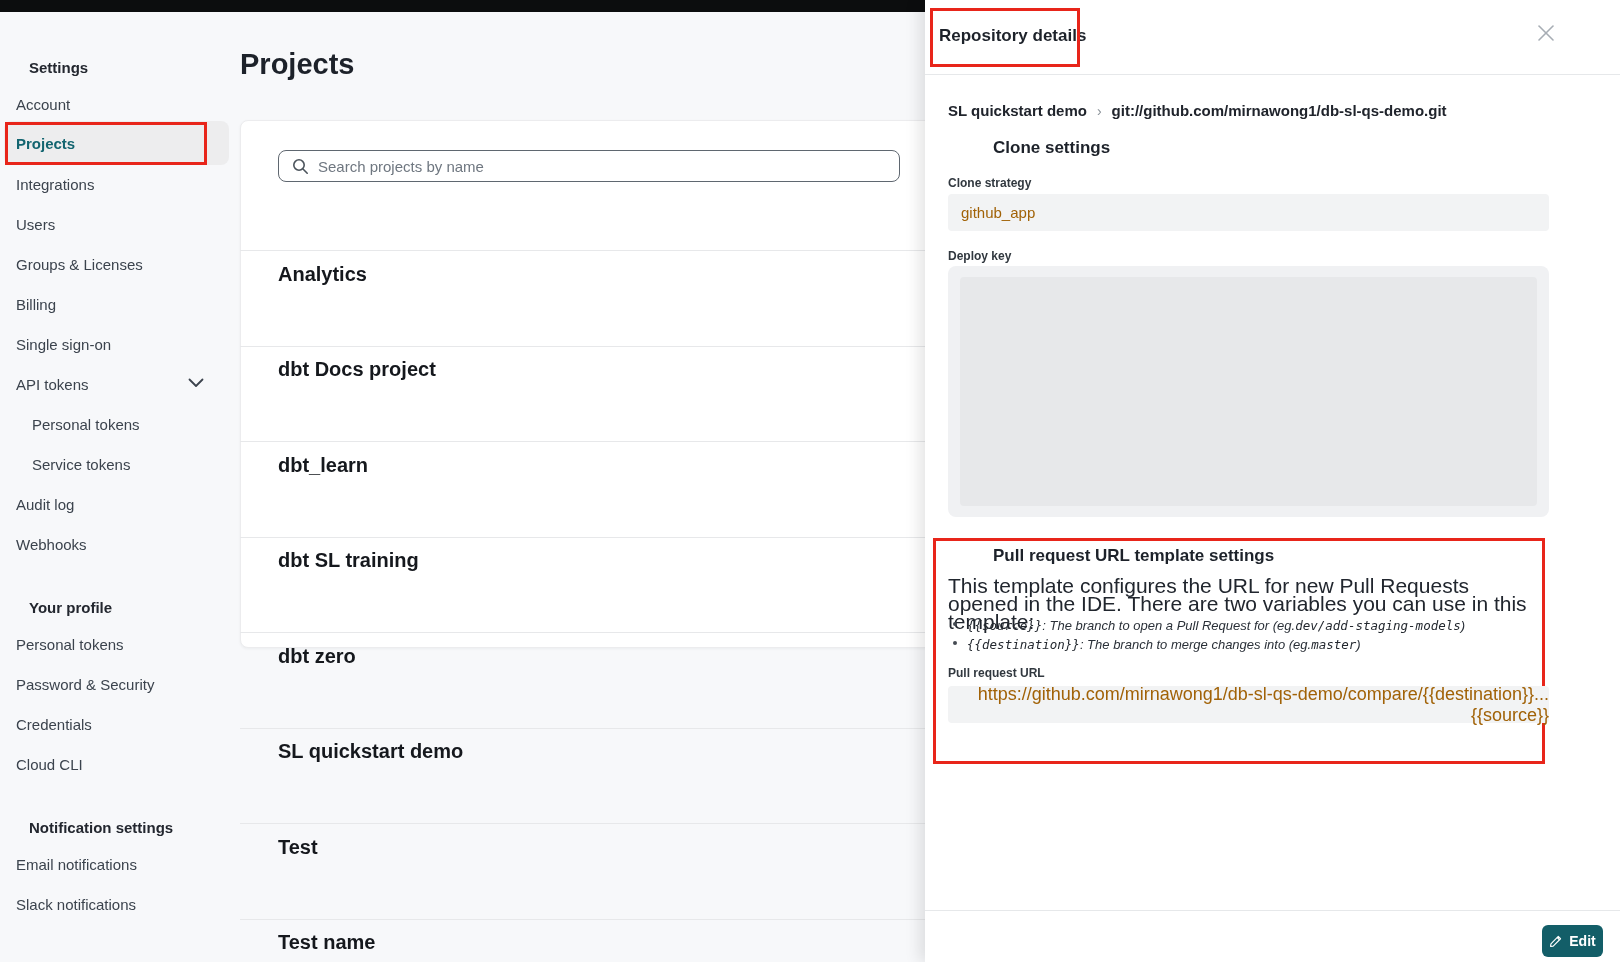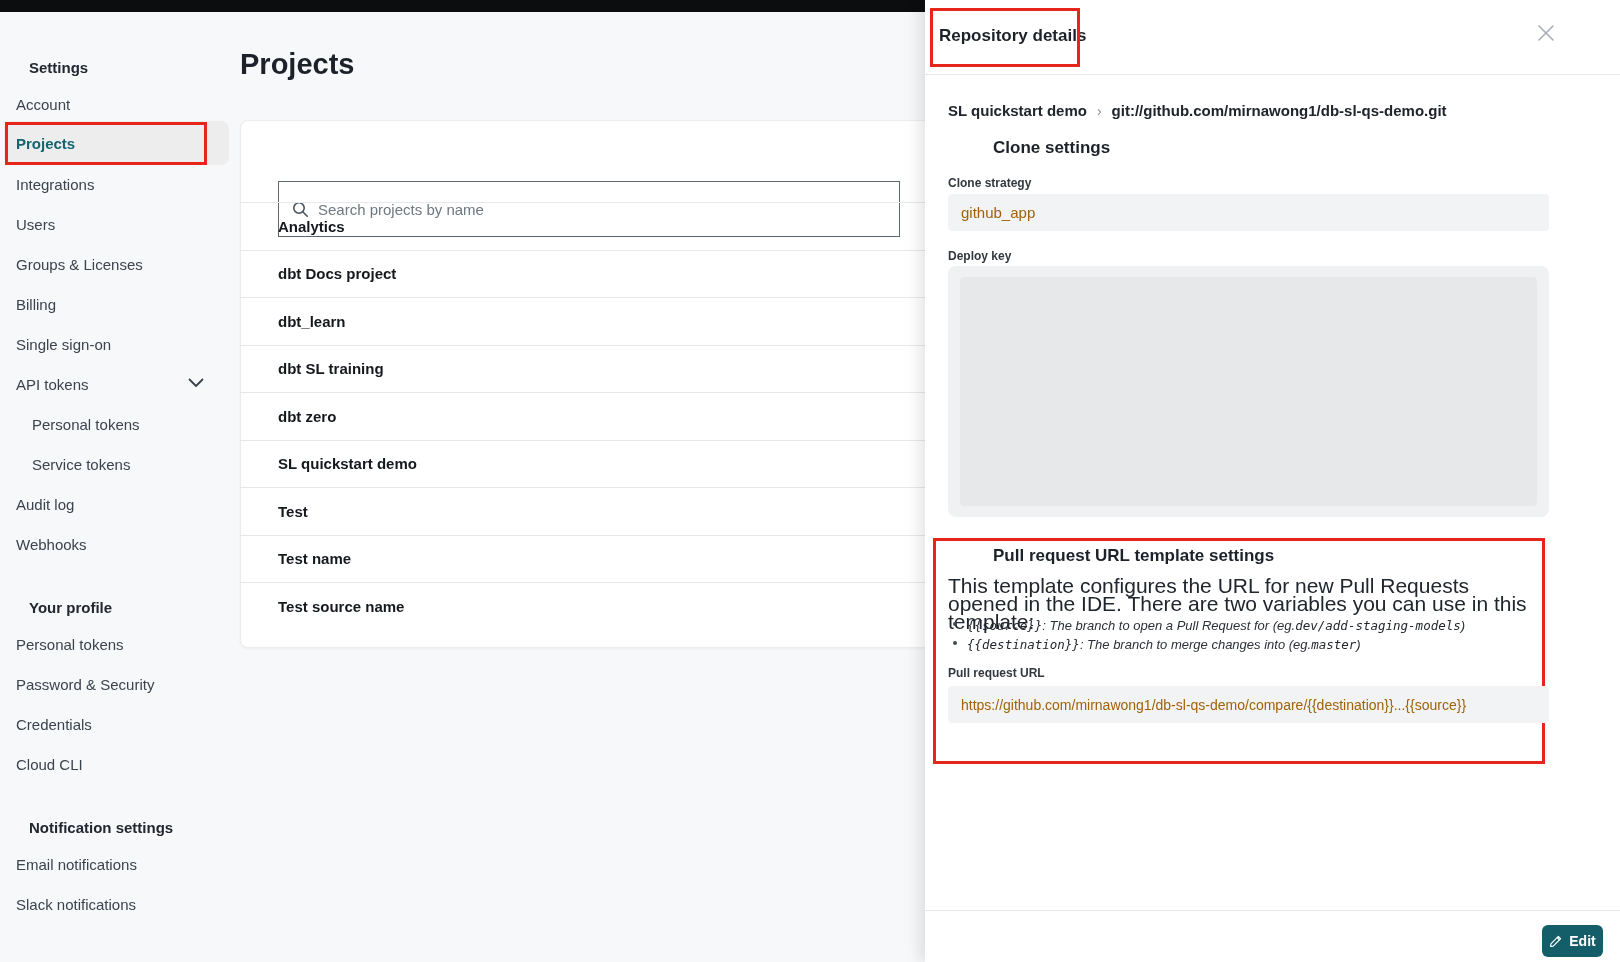--- a/index.html
+++ b/index.html
@@ -19,26 +19,26 @@
   .pill span { margin-left:12px; font-size:15px; font-weight:bold; color:#136570; }
   .chev { position:absolute; left:188px; top:378px; width:16px; height:10px; }
 
   
   .annot { position:absolute; border:3px solid #e8251a; background:transparent; pointer-events:none; }
   .annot-projects { left:5px; top:122px; width:202px; height:43px; }
 
   
   .page-title { position:absolute; left:240px; top:48px; font-size:29px; font-weight:bold; color:#1d222a; }
   .card { position:absolute; left:240px; top:120px; width:700px; height:528px; background:#ffffff; border:1px solid #ececee; border-radius:8px; box-shadow:0 1px 3px rgba(20,30,40,0.05); }
-  .search-wrap { position:absolute; left:278px; top:150px; width:622px; height:56px; border:1.5px solid #5f6770; border-radius:0; background:#fff; display:flex; align-items:center;margin-top:31px; }
+  .search-wrap { position:absolute; left:278px; top:150px; width:622px; height:32px; border:1.5px solid #5f6770; border-radius:8px; background:#fff; display:flex; align-items:center; }
   .search-wrap svg { margin-left:13px; flex:0 0 auto; }
   .search-wrap input { border:none; outline:none; background:transparent; font-family:"Liberation Sans",sans-serif; font-size:15px; color:#333; margin-left:9px; width:560px; }
   .search-wrap input::placeholder { color:#6f7780; }
   .rows { position:absolute; left:240px; top:202px; width:700px; }
-  .row { height:47.5px; border-top:1px solid #e7e8ea; display:flex; align-items:center; padding-left:38px; font-size:15px; font-weight:bold; color:#15181d; cursor:pointer; }
+  .row { height:47.5px; border-top:1px solid #e7e8ea; display:flex; align-items:center; padding-left:38px; font-size:20px; font-weight:bold; color:#15181d; cursor:pointer;margin-top:48px; }
 
   
   .panel { position:absolute; left:925px; top:0; width:695px; height:962px; background:#ffffff; box-shadow:-6px 0 14px rgba(0,0,0,0.10); }
   .p-title { position:absolute; left:14px; top:26px; font-size:17px; font-weight:bold; color:#1d222a; }
   .annot-title { left:5px; top:8px; width:150px; height:59px; }
   .close-x { position:absolute; left:610px; top:22px; width:22px; height:22px; cursor:pointer; }
   .p-div { position:absolute; left:0; top:74px; width:695px; height:1px; background:#e6e8ea; }
 
   .crumb { position:absolute; left:23px; top:102px; font-size:15px; font-weight:bold; color:#20242c; white-space:nowrap; }
   .crumb .sep { color:#8a9198; font-weight:normal; margin:0 10px; font-size:14px; }
@@ -47,21 +47,21 @@
   .valbox { position:absolute; left:23px; width:601px; height:37px; background:#f2f3f4; border-radius:4px; display:flex; align-items:center; padding-left:13px; font-size:15px; color:#a16207; }
   .deploy-outer { position:absolute; left:23px; top:266px; width:601px; height:251px; background:#f0f1f3; border-radius:8px; }
   .deploy-inner { position:absolute; left:12px; top:11px; width:577px; height:229px; background:#e7e8ea; border-radius:4px; }
 
   .annot-pr { left:8px; top:538px; width:612px; height:226px; }
   .pr-desc { position:absolute; left:23px; top:577px; width:596px; font-size:21px; line-height:18px; color:#21262e; }
   .bullets { position:absolute; left:26px; top:617px; width:590px; }
   .bullet { display:flex; align-items:baseline; font-size:13px; font-style:italic; color:#2a3038; line-height:17px; margin-bottom:2px; }
   .bullet .dot { width:4px; height:4px; border-radius:50%; background:#444a52; margin:0 10px 3px 2px; align-self:center; flex:0 0 auto; }
   .code { font-family:"DejaVu Sans Mono", monospace; font-size:12.5px; font-style:italic; color:#23282f; }
-  .urlbox { font-size:14px; }
+  .urlbox { font-size:18px;text-align:right; }
 
   .p-foot-div { position:absolute; left:0; top:910px; width:695px; height:1px; background:#e6e8ea; }
   .edit-btn { position:absolute; left:617px; top:925px; width:61px; height:32px; background:#135E68; border:none; border-radius:6px; color:#ffffff; font-family:"Liberation Sans",sans-serif; font-size:14px; font-weight:bold; display:flex; align-items:center; justify-content:center; gap:6px; cursor:pointer; }
 </style>
 </head>
 <body>
 
 <div class="stage">
 
   <div class="topbar"></div>

